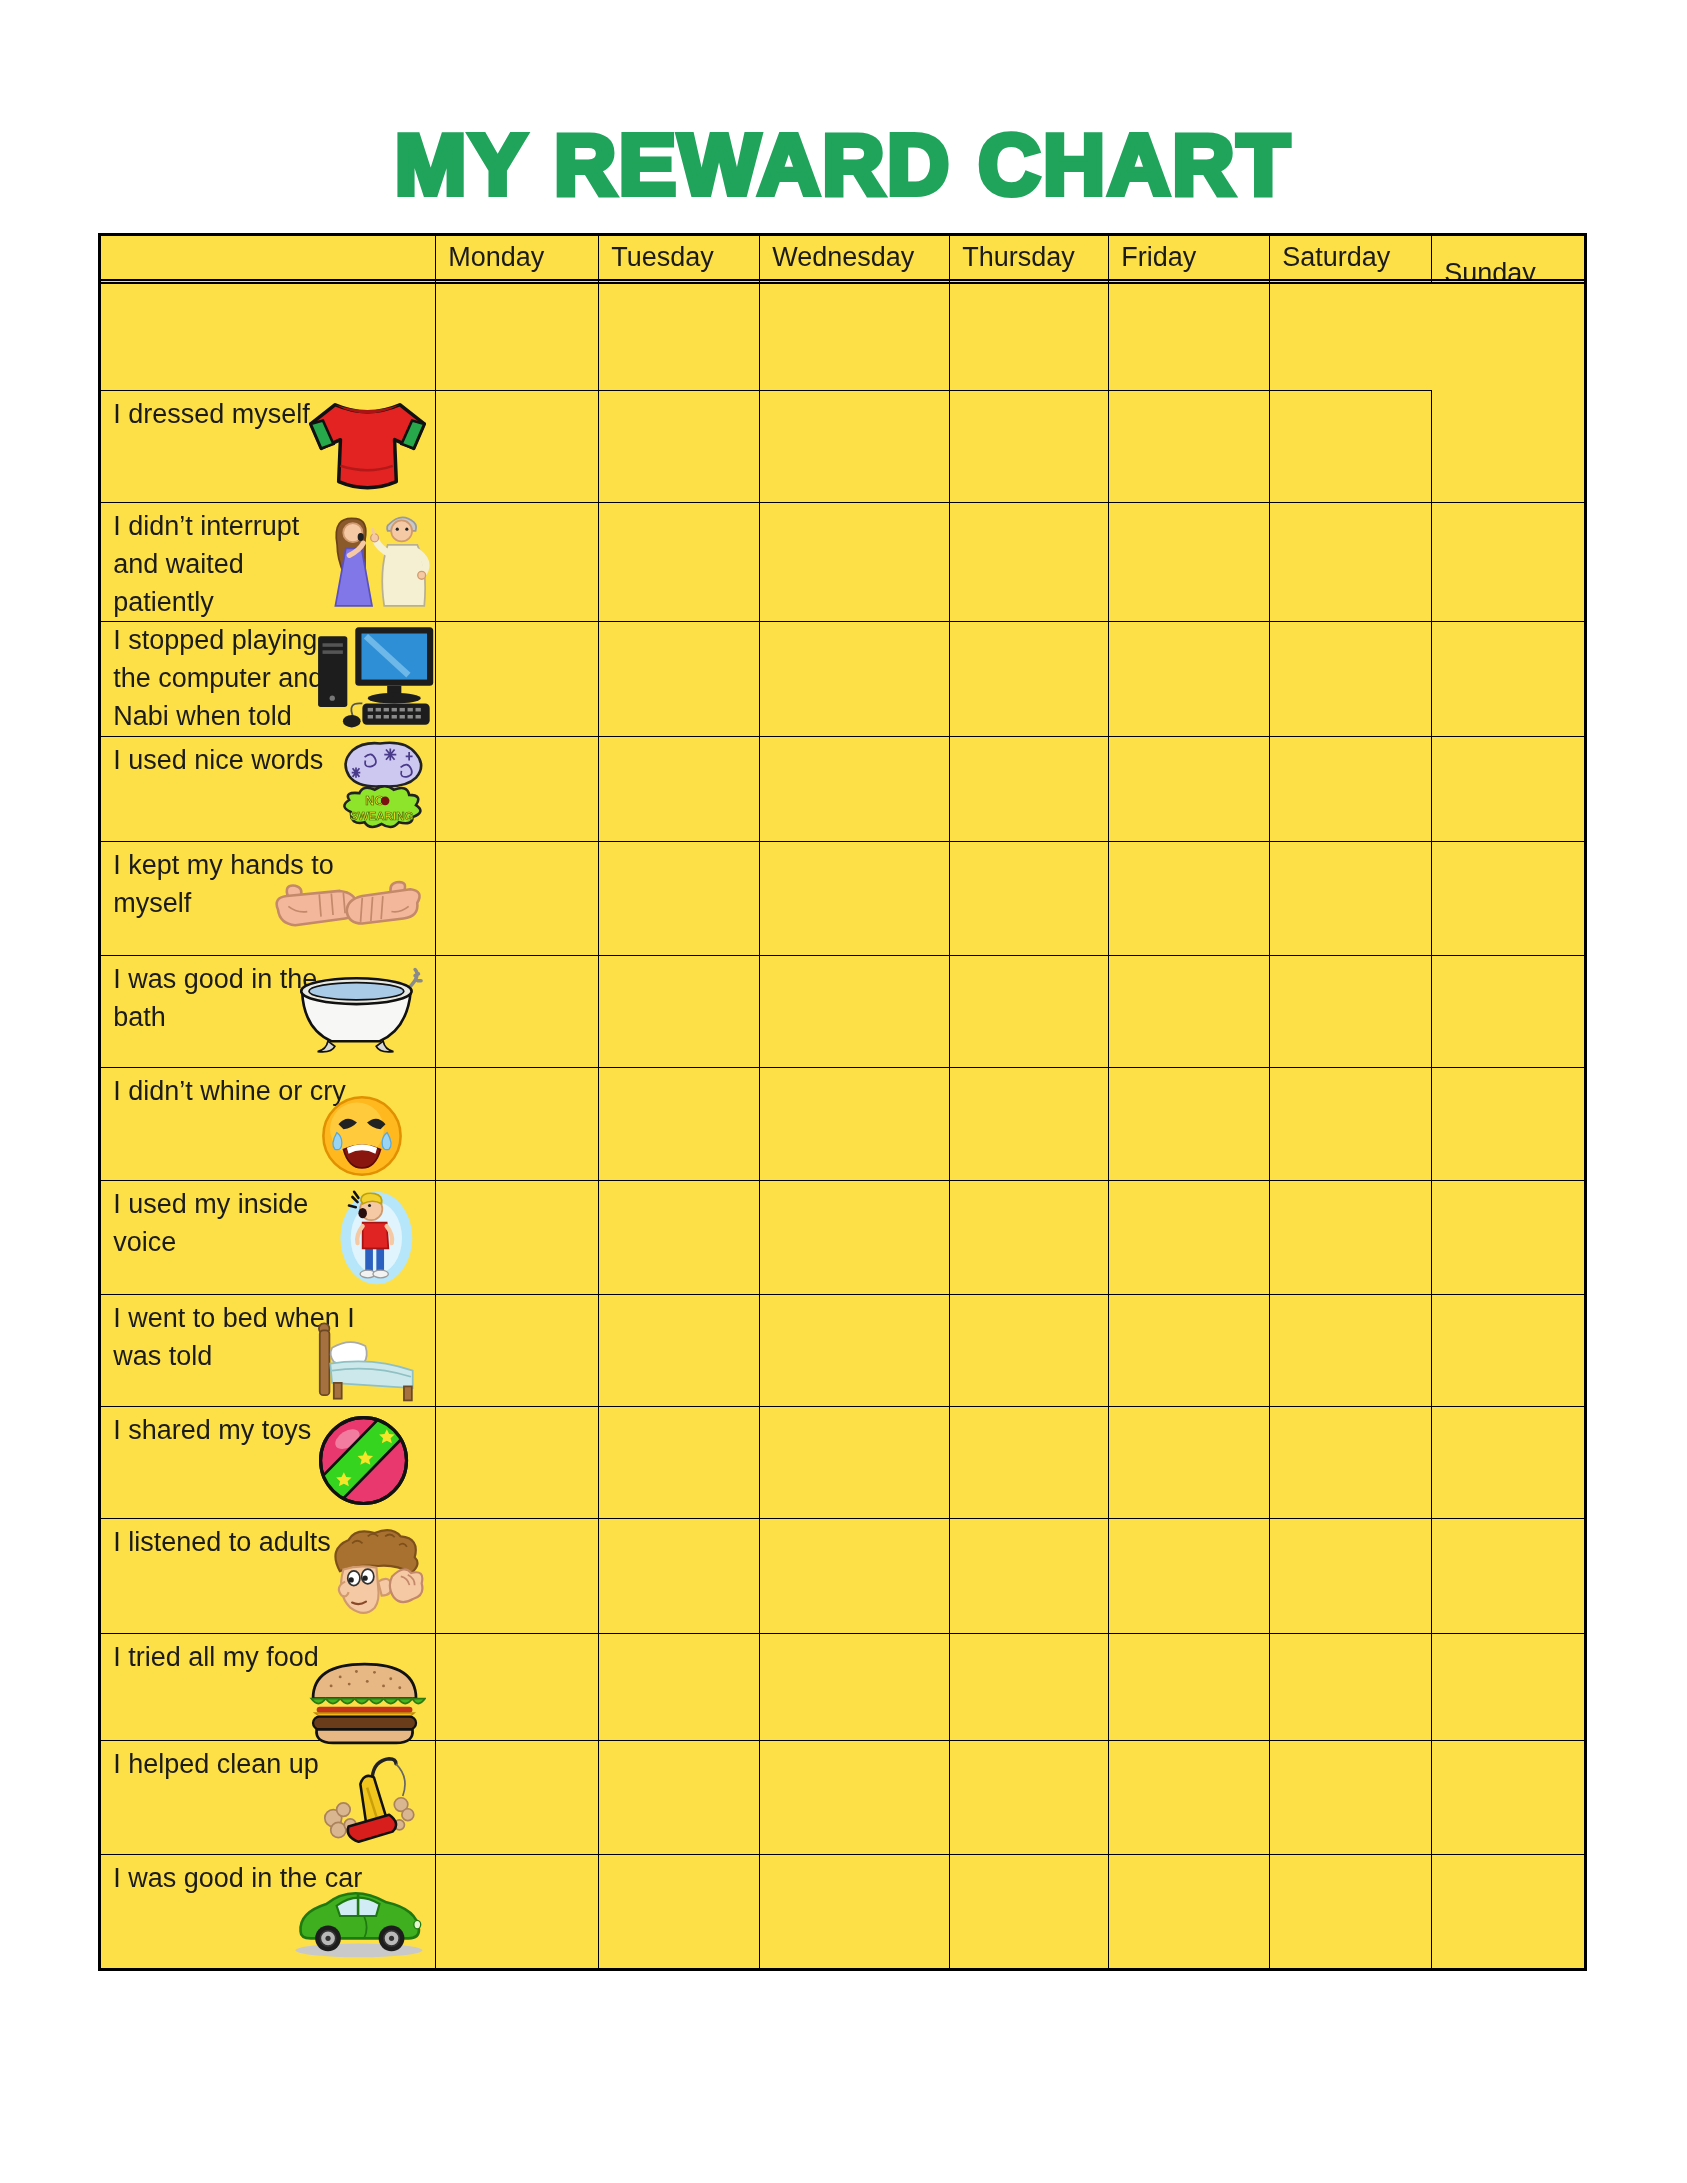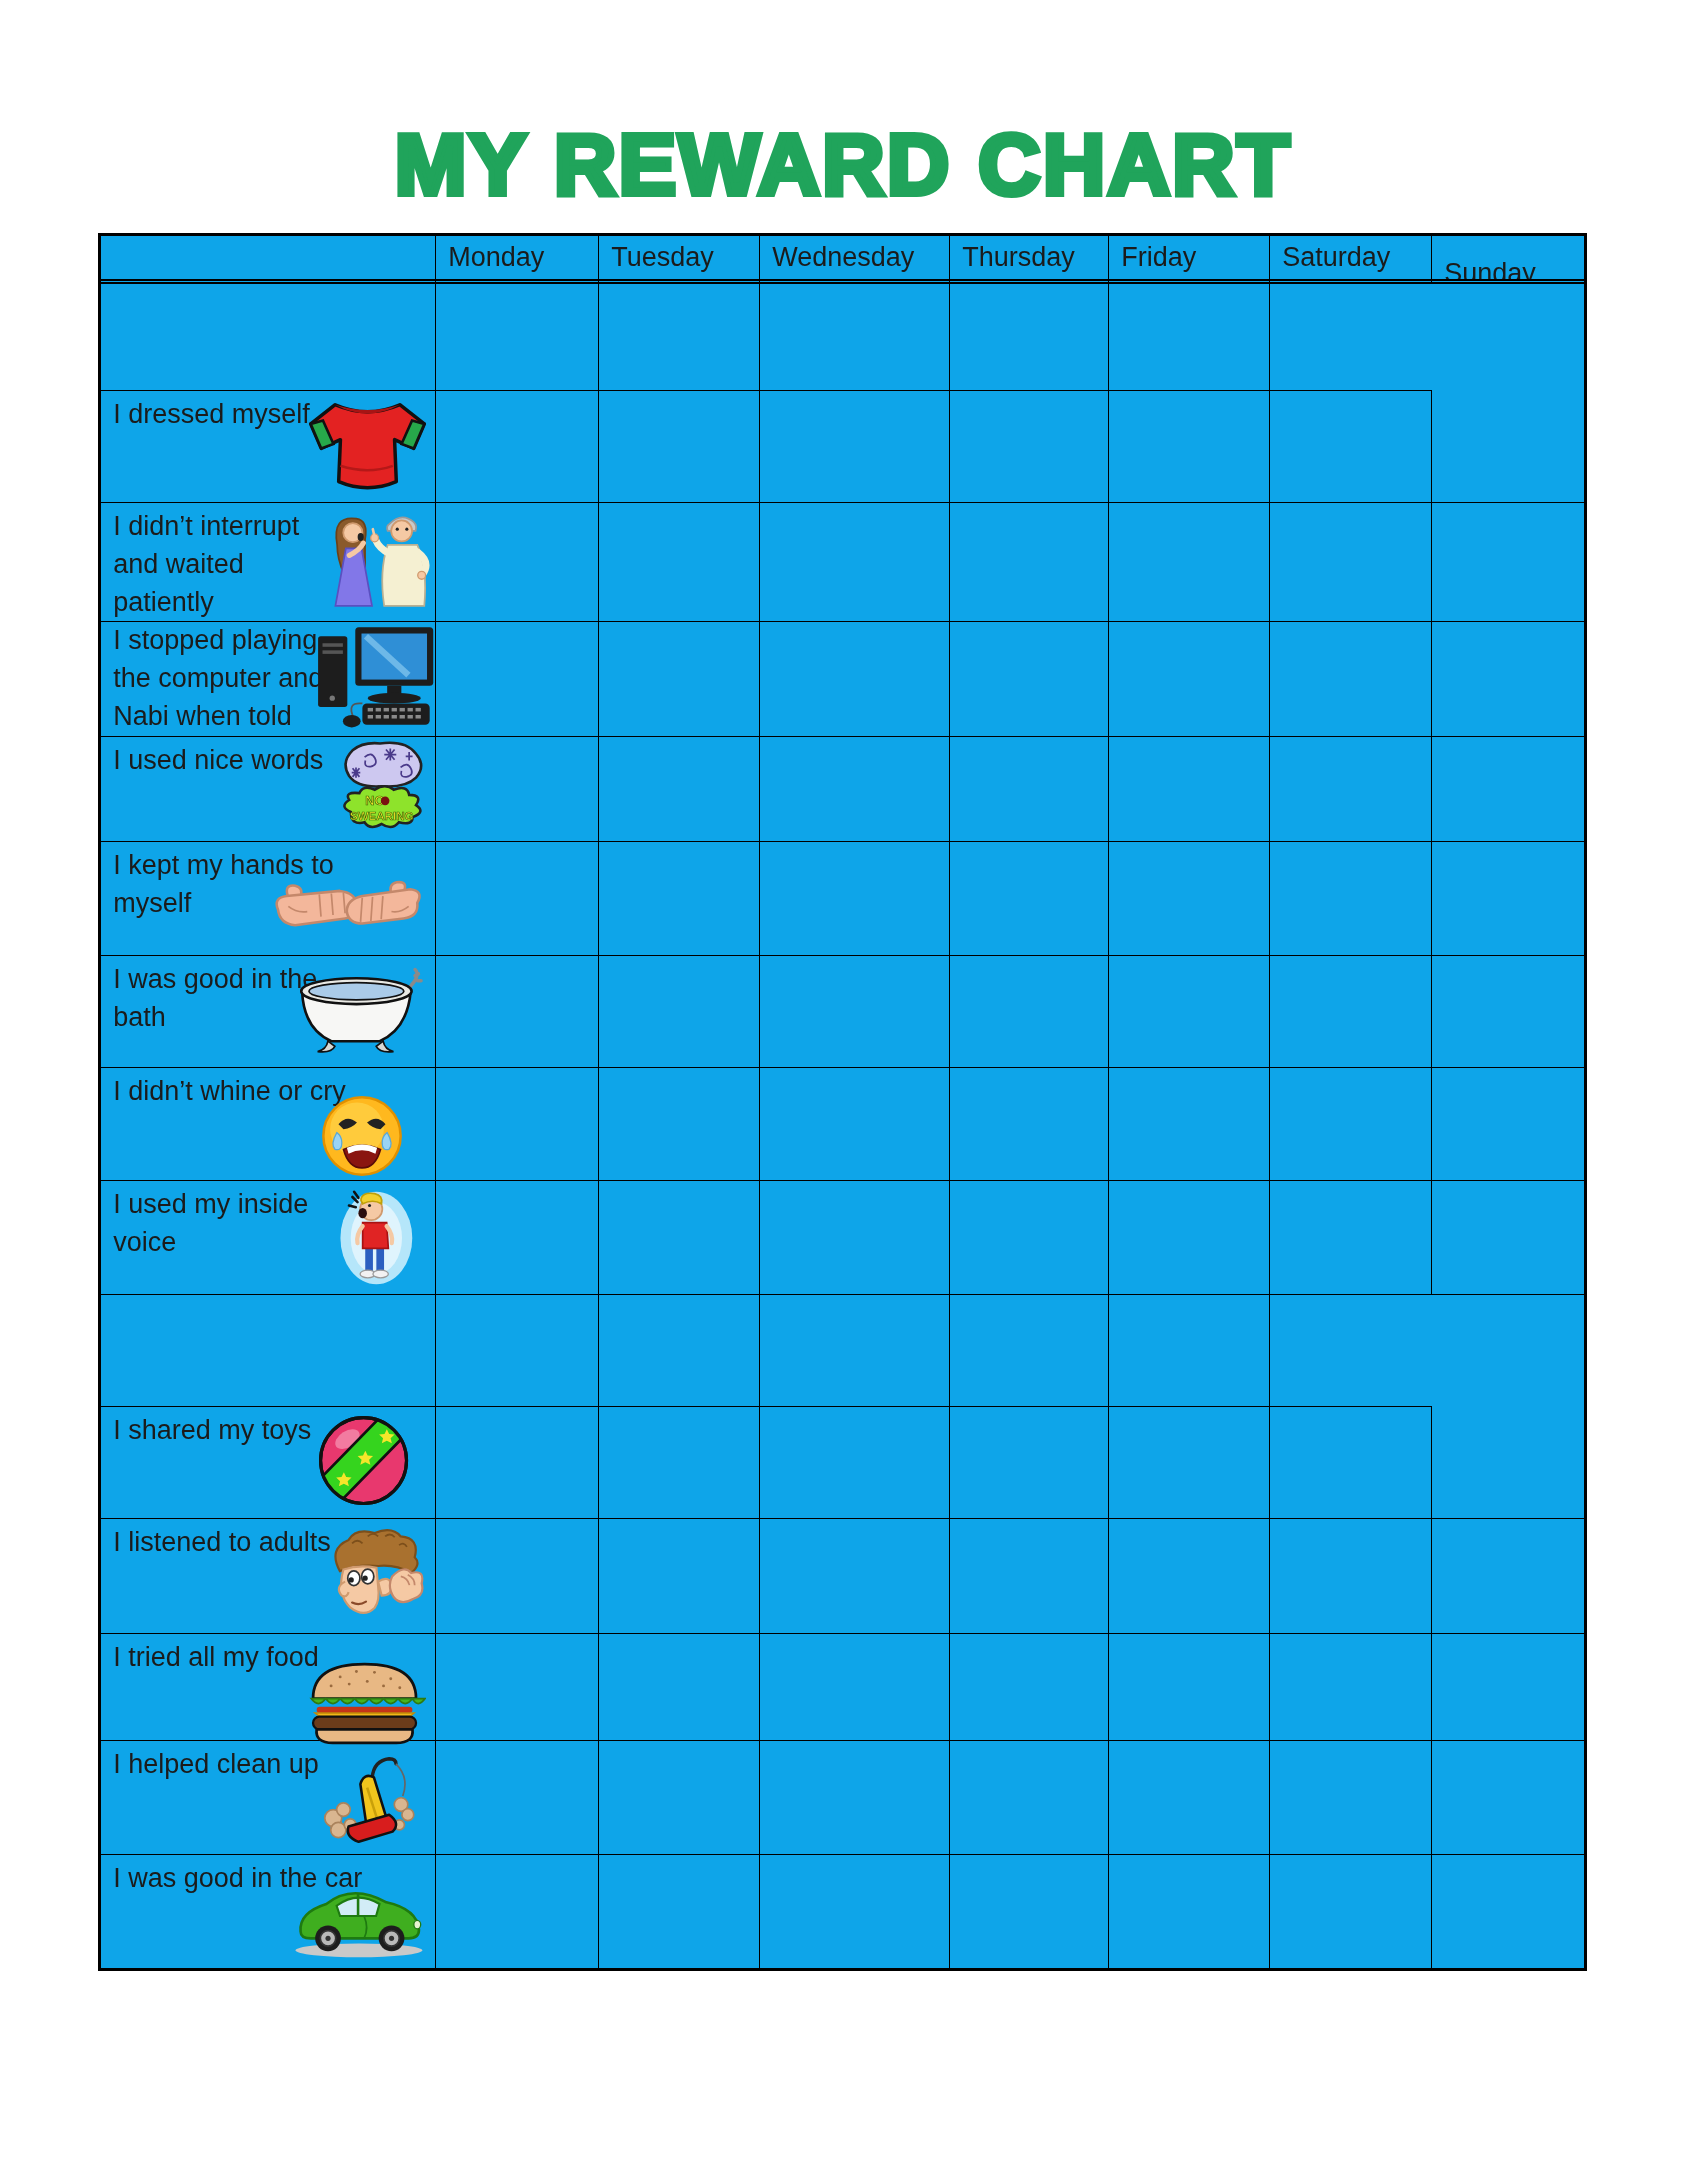--- a/index.html
+++ b/index.html
@@ -7,21 +7,21 @@
     width:1687px;height:2184px;background:#ffffff;position:relative;
     font-family:"Liberation Sans", sans-serif;color:#1b1b1b;overflow:hidden;
   }
   .title{
     position:absolute;top:121px;left:0;width:100%;text-align:center;
     font-size:86px;font-weight:900;letter-spacing:2.6px;color:#20a45b;
     -webkit-text-stroke:6.1px #20a45b;line-height:1.0;white-space:nowrap;
   }
   .chart{
     position:absolute;left:98px;top:233px;width:1489px;
-    border:3.5px solid #000;box-sizing:border-box;background:#0ea5e9;
+    border:3.5px solid #000;box-sizing:border-box;background:#fde047;
   }
   .trow{display:grid;grid-template-columns:335px 163px 161px 190px 159px 161px 162px auto;}
   .cell{border-right:1.7px solid #000;border-bottom:1.7px solid #000;box-sizing:border-box;min-width:0;}
   .trow .cell:last-child{border-right:none;margin-top:16px;}
   .trow:last-child .cell{border-bottom:none;}
   .hrow{height:48px;}
   .hrow .cell{border-bottom:5.2px double #000;}
   .hcell{font-size:27px;padding:6.1px 0 0 12.2px;white-space:nowrap;overflow:hidden;}
   .lcell{position:relative;font-size:27px;line-height:38px;padding:4.4px 3.5px 0 12.2px;overflow:visible;}
   .rtext{display:inline-block;max-width:264px;}
@@ -305,20 +305,34 @@
   <div class="cell dcell"></div>
       <div class="cell dcell"></div>
       <div class="cell dcell"></div>
       <div class="cell dcell"></div>
       <div class="cell dcell"></div>
       <div class="cell dcell"></div>
       <div class="cell dcell"></div>
     </div>
 
   <div class="trow brow h10">
+    <div class="cell lcell">
+      <span class="rtext">I went to bed when I was told</span>
+      <span class="ricon i10">
+        <svg viewBox="0 0 130 100">
+          <circle cx="15" cy="12" r="6" fill="#a4713f" stroke="#6b4824" stroke-width="2"></circle>
+          <rect x="10" y="14" width="11" height="74" rx="4" fill="#a4713f" stroke="#6b4824" stroke-width="2"></rect>
+          <path d="M24 34 Q44 22 62 32 Q66 44 60 52 Q42 58 26 50 Q20 42 24 34 Z" fill="#ffffff" stroke="#aaa" stroke-width="2"></path>
+          <path d="M22 52 Q70 44 116 60 L116 80 L24 74 Z" fill="#cde8ea" stroke="#8fc0c4" stroke-width="2"></path>
+          <path d="M24 60 Q70 53 114 67" fill="none" stroke="#8fc0c4" stroke-width="2"></path>
+          <rect x="106" y="78" width="9" height="16" fill="#a4713f" stroke="#6b4824" stroke-width="2"></rect>
+          <rect x="26" y="74" width="9" height="18" fill="#a4713f" stroke="#6b4824" stroke-width="2"></rect>
+        </svg>
+      </span>
+    </div>
   <div class="cell dcell"></div>
       <div class="cell dcell"></div>
       <div class="cell dcell"></div>
       <div class="cell dcell"></div>
       <div class="cell dcell"></div>
       <div class="cell dcell"></div>
       <div class="cell dcell"></div>
     </div>
 
   <div class="trow brow h11">

